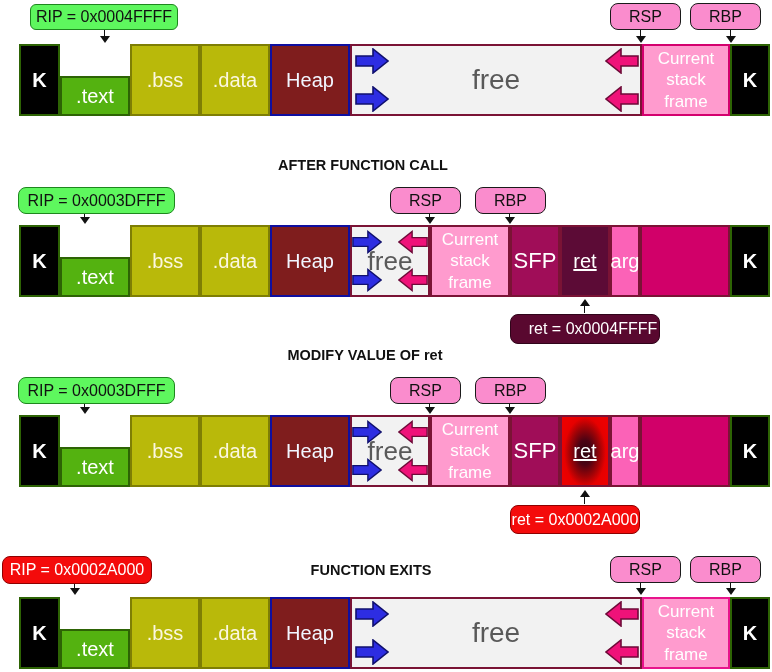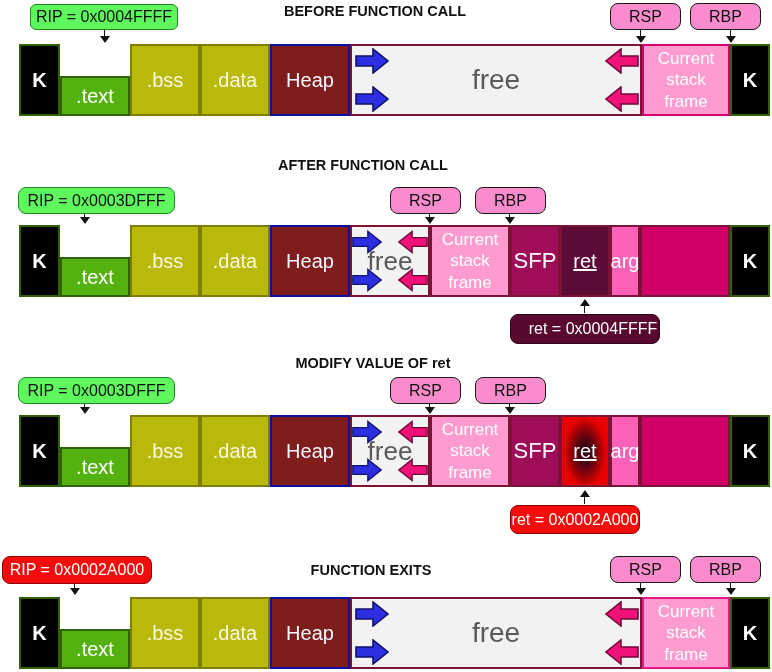--- a/index.html
+++ b/index.html
@@ -49,21 +49,20 @@
            justify-content:center;gap:12px;}
   .growset.l{left:3px}.growset.r{right:1px}
   .growset svg{display:block}
   .freelabel{position:relative;z-index:1;}
 </style>
 </head>
 <body>
 
 <div id="stage">
 
-  <div class="title" style="left:275px;top:3px;width:200px;">BEFORE FUNCTION CALL</div>
 
   <div class="tag green" style="left:30px;top:4px;width:148px;height:26px;border-radius:6px;">RIP = 0x0004FFFF</div>
   <div class="ptr down" style="left:104px;top:30px;height:11px;"></div>
 
   <div class="tag pinkreg" style="left:610px;top:3px;width:71px;height:27px;">RSP</div>
   <div class="tag pinkreg" style="left:690px;top:3px;width:71px;height:27px;">RBP</div>
   <div class="ptr down" style="left:640px;top:30px;height:11px;"></div>
   <div class="ptr down" style="left:730px;top:30px;height:11px;"></div>
 
   <div class="bar" style="top:44px;">
@@ -134,21 +133,21 @@
     <div class="seg sfp w-sfp">SFP</div>
     <div class="seg ret w-ret">ret</div>
     <div class="seg arg w-arg">arg</div>
     <div class="seg prev w-prev"></div>
     <div class="seg k w-kr">K</div>
   </div>
 
   <div class="ptr up" style="left:584px;top:301px;height:12px;"></div>
   <div class="tag maroon" style="left:510px;top:314px;width:150px;height:30px;">ret = 0x0004FFFF</div>
 
-  <div class="title" style="left:248px;top:347px;width:250px;margin-top:8px;">MODIFY VALUE OF ret</div>
+  <div class="title" style="left:240px;top:347px;width:250px;">MODIFY VALUE OF ret</div>
 
   <div class="tag green" style="left:18px;top:377px;width:157px;height:27px;">RIP = 0x0003DFFF</div>
   <div class="ptr down" style="left:84px;top:404px;height:8px;"></div>
 
   <div class="tag pinkreg" style="left:390px;top:377px;width:71px;height:27px;">RSP</div>
   <div class="tag pinkreg" style="left:475px;top:377px;width:71px;height:27px;">RBP</div>
   <div class="ptr down" style="left:429px;top:404px;height:8px;"></div>
   <div class="ptr down" style="left:509px;top:404px;height:8px;"></div>
 
   <div class="bar" style="top:415px;">

